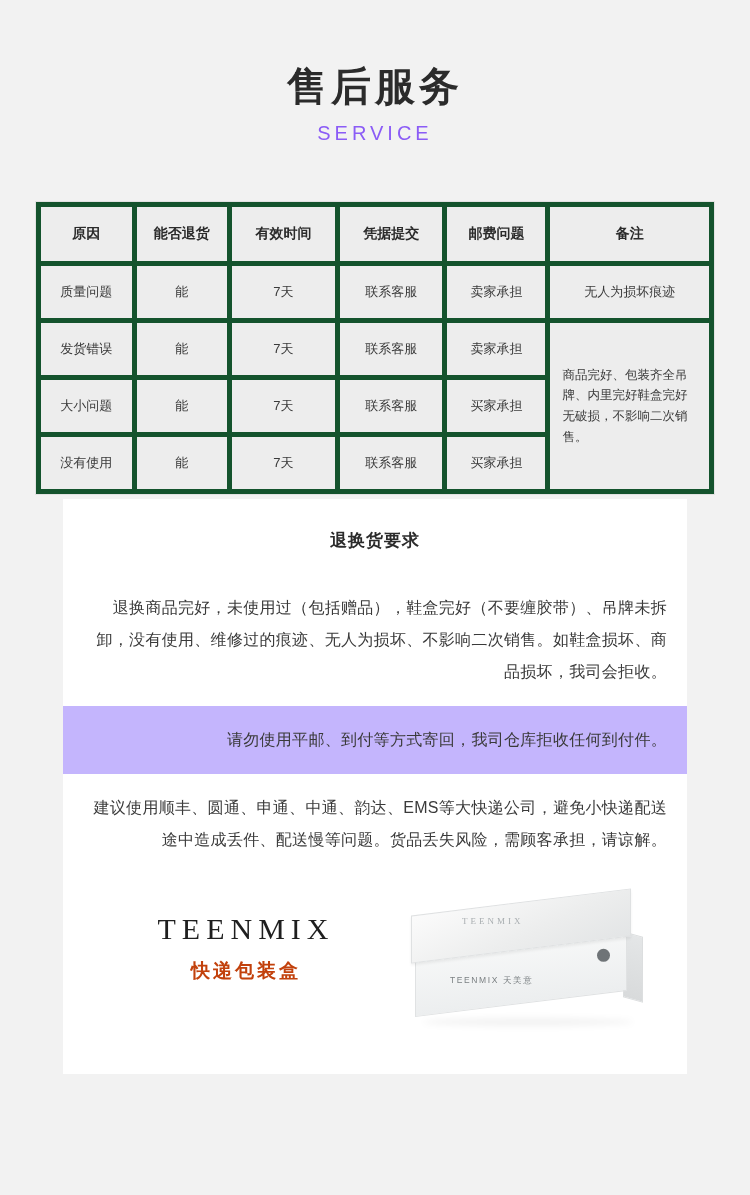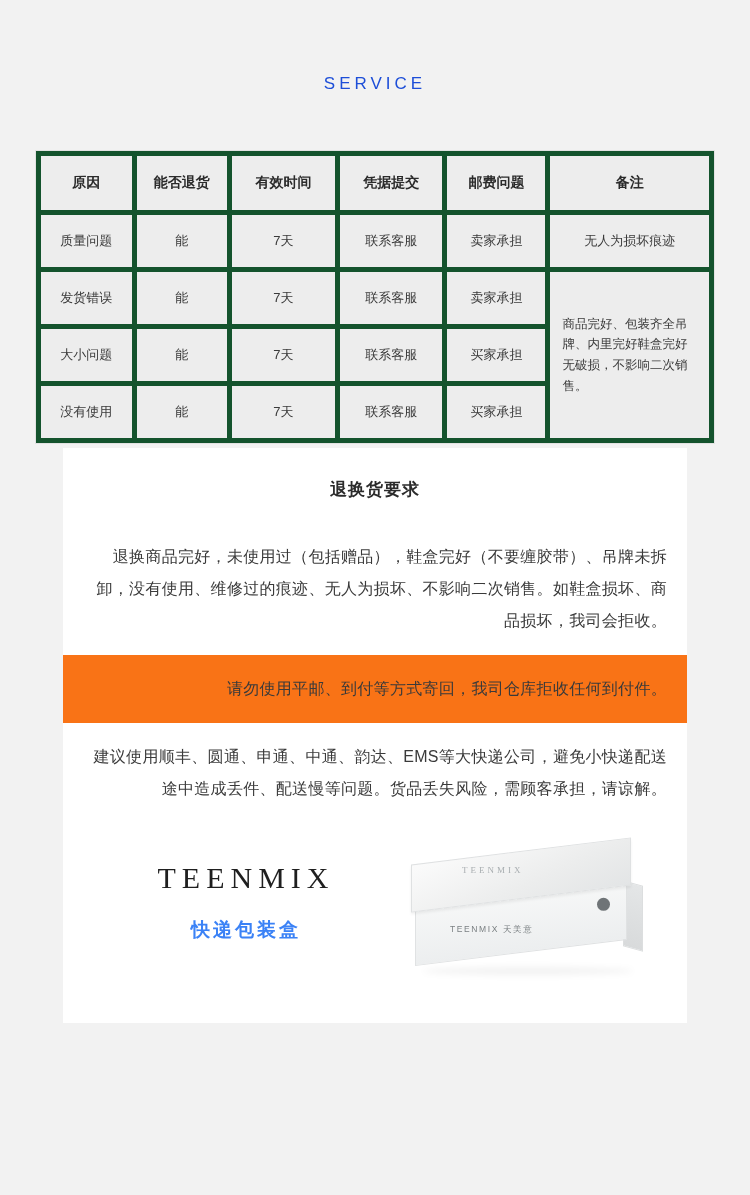--- a/index.html
+++ b/index.html
@@ -29,23 +29,23 @@
   }
   .header .title {
     font-size: 40px;
     font-weight: bold;
     letter-spacing: 4px;
     color: #2b2b2b;
     line-height: 1.2;
   }
   .header .subtitle {
     margin-top: 12px;
-    font-size: 17px;
+    font-size: 20px;
     letter-spacing: 4px;
-    color: #1d4ed8;
+    color: #8b5cf6;
   }
 
   
   .table-wrap {
     margin: 56px 35px 0 35px;
     background: #ededed;
     border: 1px solid #e2e2e2;
     box-sizing: border-box;
   }
   .table-title {
@@ -107,21 +107,21 @@
   }
   .req-row {
     padding: 18px 20px;
     font-size: 16px;
     line-height: 2.0;
     color: #3a3a3a;
     letter-spacing: 0.3px;
     text-align: right;
   }
   .req-row.alt {
-    background: #f97316;
+    background: #c4b5fd;
   }
 
   
   .brand-block {
     background: #ffffff;
     margin: 0 63px;
     height: 200px;
     position: relative;
   }
   .brand-text {
@@ -131,24 +131,24 @@
     width: 250px;
     text-align: center;
   }
   .brand-name {
     font-size: 30px;
     letter-spacing: 6px;
     color: #1f1f1f;
     font-family: "Liberation Serif", serif;
   }
   .brand-sub {
-    margin-top: 22px;
+    margin-top: 12px;
     font-size: 19px;
     letter-spacing: 3px;
-    color: #3b82f6;
+    color: #c2410c;
     font-weight: bold;
   }
   .box-art {
     position: absolute;
     left: 330px;
     top: 18px;
     width: 270px;
     height: 150px;
   }
   .box-lid {
@@ -221,20 +221,21 @@
     filter: blur(3px);
     border-radius: 50%;
   }
 </style>
 </head>
 <body>
 
 <div class="page">
 
   <div class="header">
+    <div class="title">售后服务</div>
     <div class="subtitle">SERVICE</div>
   </div>
 
   <div class="table-wrap">
     <table class="refund">
       <colgroup>
         <col class="c1">
           <col class="c2">
           <col class="c3">
           <col class="c4">

